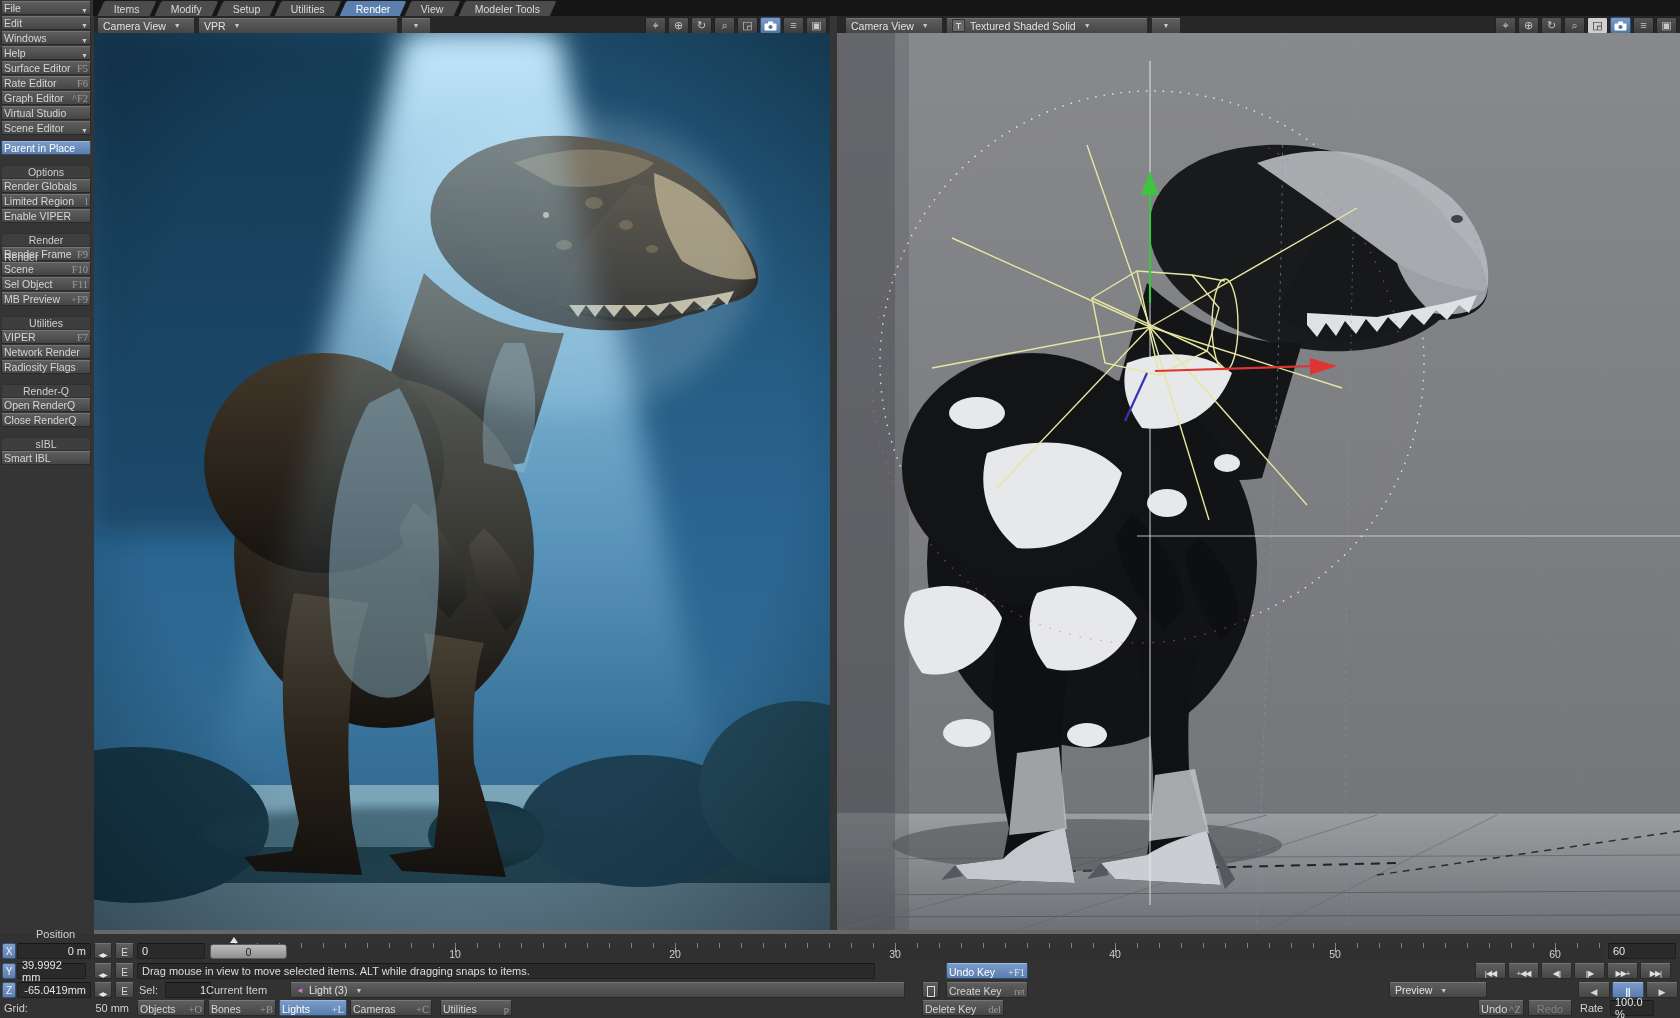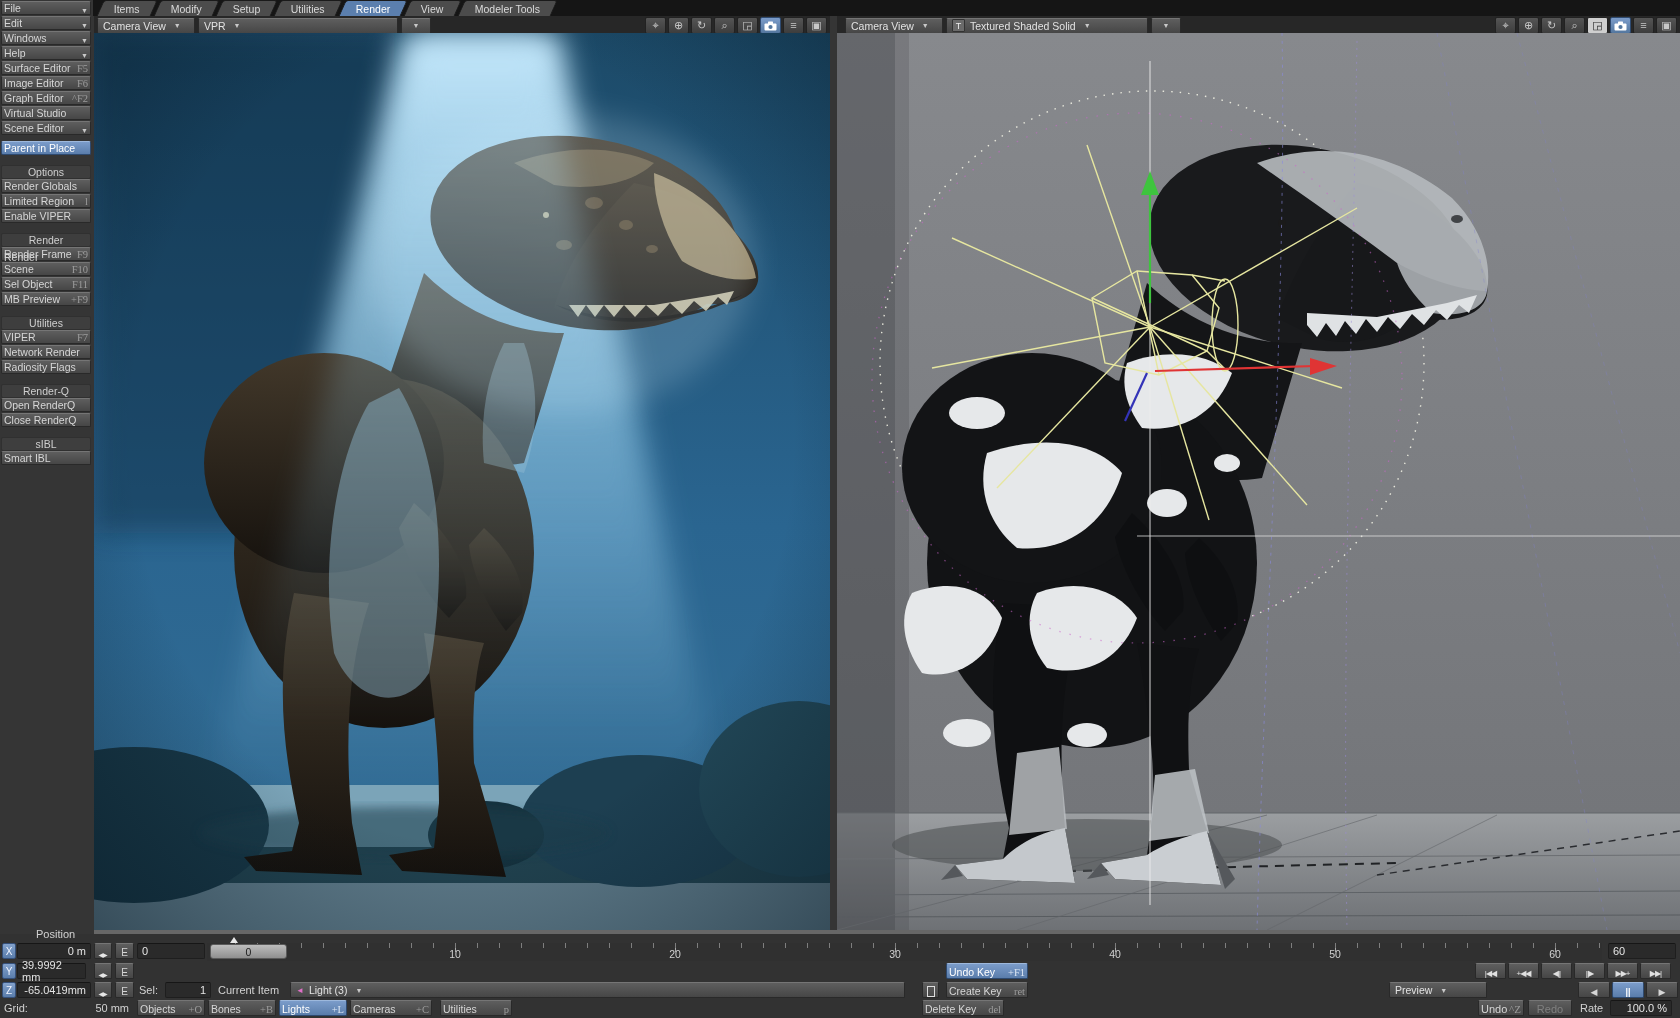--- a/index.html
+++ b/index.html
@@ -105,21 +105,21 @@
       </div>
     <div class="sb btn" style="top:46px">
         <span>Help</span>
         <span class="arrow">▼</span>
       </div>
     <div class="sb btn" style="top:61px">
         <span>Surface Editor</span>
         <span class="sc">F5</span>
       </div>
     <div class="sb btn" style="top:76px">
-        <span>Image Editor</span>
+        <span>Rate Editor</span>
         <span class="sc">F6</span>
       </div>
     <div class="sb btn" style="top:91px">
         <span>Graph Editor</span>
         <span class="sc">^F2</span>
       </div>
     <div class="sb btn" style="top:106px">
         <span>Virtual Studio</span>
       </div>
     <div class="sb btn" style="top:121px">
@@ -488,40 +488,41 @@
     <span class="rnum" style="left:1128px">50</span>
     <span class="rnum" style="left:1348px">60</span>
     <div id="fhandle">0</div>
   </div>
   <div class="abs fld" style="left:1608px;top:943px;width:68px;height:16px">60</div>
 
   <div class="abs axis" style="left:2px;top:963px">Y</div>
   <div class="abs fld num" style="left:17px;top:963px;width:69px;height:16px">39.9992 mm</div>
   <div class="abs btn spin" style="left:94px;top:963px">◀▶</div>
   <div class="abs btn ebtn" style="left:115px;top:963px">E</div>
+  <div class="abs fld" style="left:137px;top:963px;width:738px;height:16px;color:#dedede">Drag mouse in view to move selected items. ALT while dragging snaps to items.</div>
   <div class="abs btn blue key" style="left:946px;top:963px">
       <span>Undo Key</span>
       <span class="sc">+F1</span>
     </div>
   <div class="abs" style="left:1475px;top:963px;display:flex;gap:2px">
     <div class="btn transport">|◀◀</div>
     <div class="btn transport">+◀◀</div>
     <div class="btn transport">◀||</div>
     <div class="btn transport">||▶</div>
     <div class="btn transport">▶▶+</div>
     <div class="btn transport">▶▶|</div>
   </div>
 
   <div class="abs axis" style="left:2px;top:982px">Z</div>
   <div class="abs fld num" style="left:17px;top:982px;width:74px;height:16px">-65.0419mm</div>
   <div class="abs btn spin" style="left:94px;top:982px">◀▶</div>
   <div class="abs btn ebtn" style="left:115px;top:982px">E</div>
   <div class="abs lbl" style="left:139px;top:984px">Sel:</div>
   <div class="abs fld num" style="left:165px;top:982px;width:46px;height:16px">1</div>
-  <div class="abs lbl" style="left:218px;top:984px">Current Item</div>
+  <div class="abs lbl" style="left:206px;top:984px">Current Item</div>
   <div class="abs dd" style="left:290px;top:982px;width:615px;height:16px">
     <span style="color:#e070c8;font-size:8px;margin-right:5px">◄</span>
     <span>Light (3)</span>
     <span class="arrow">▼</span>
   </div>
   <div class="abs btn" style="left:922px;top:982px;width:17px;height:16px;justify-content:center">
       <span style="display:block;width:6px;height:9px;border:1px solid #ddd"></span>
     </div>
   <div class="abs btn key" style="left:946px;top:982px">
       <span>Create Key</span>
@@ -562,15 +563,15 @@
       <span class="sc">del</span>
     </div>
   <div class="abs btn" style="left:1478px;top:1000px;width:46px;height:16px">
       <span>Undo</span>
       <span class="sc" style="padding-left:1px">^Z</span>
     </div>
   <div class="abs btn" style="left:1528px;top:1000px;width:44px;height:16px;color:#808080;justify-content:center">
       <span>Redo</span>
     </div>
   <div class="abs lbl" style="left:1580px;top:1002px">Rate</div>
-  <div class="abs fld num" style="left:1610px;top:1000px;width:62px;height:16px">100.0 %</div>
+  <div class="abs fld num" style="left:1610px;top:1000px;width:44px;height:16px">100.0 %</div>
 
 </div>
 
 </body></html>

